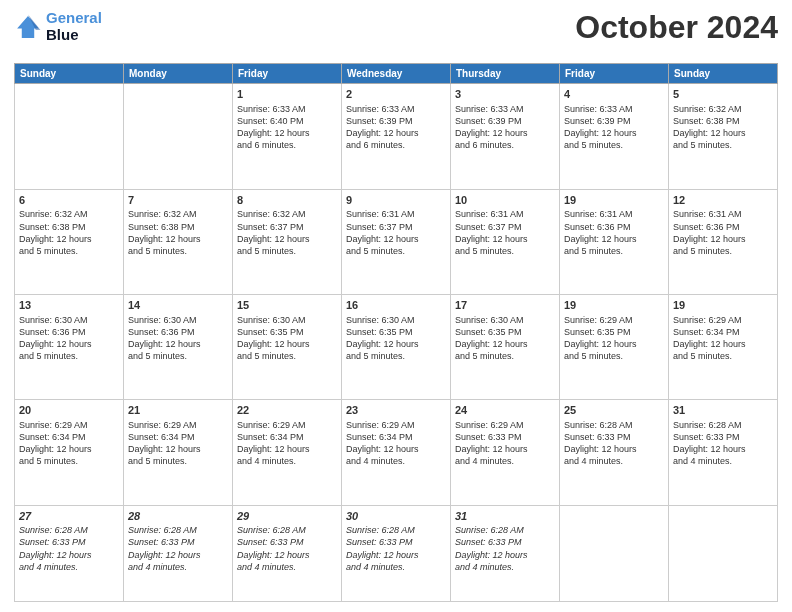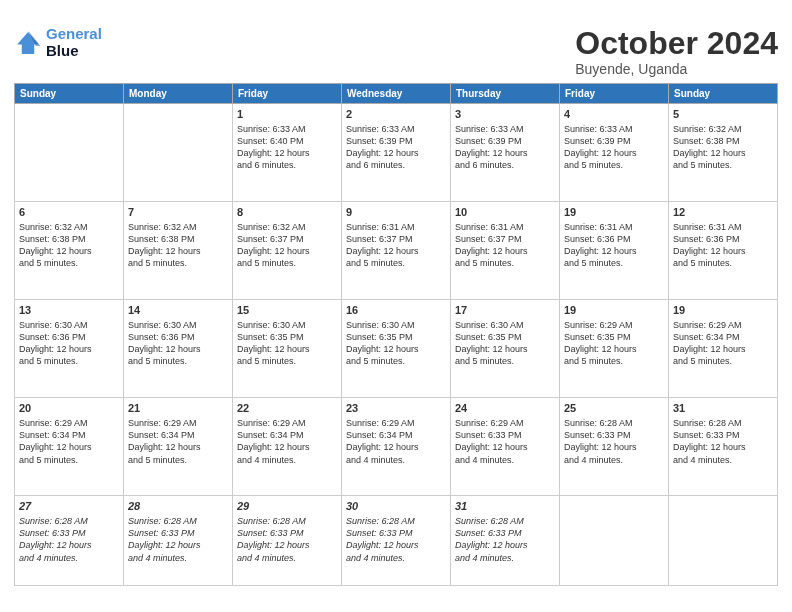--- a/index.html
+++ b/index.html
@@ -6,21 +6,21 @@
     body {
       font-family: Arial, sans-serif;
       background: #fff;
       width: 792px;
       height: 612px;
       overflow: hidden;
     }
     .page {
       width: 792px;
       height: 612px;
-      padding: 26px 14px;
+      padding: 10px 14px;
       display: flex;
       flex-direction: column;
     }
     .header {
       display: flex;
       justify-content: space-between;
       align-items: flex-start;
       margin-bottom: 6px;
     }
     .logo {
@@ -35,37 +35,38 @@
       line-height: 1.1;
     }
     .logo-text span {
       color: #4a90d9;
     }
     .logo-icon {
       width: 28px;
       height: 28px;
     }
     .title-block {
-      text-align: left;
+      text-align: center;
     }
     .main-title {
       font-size: 32px;
       font-weight: bold;
       color: #333;
       line-height: 1.1;
     }
     .subtitle {
       font-size: 14px;
       color: #555;
     }
     .calendar {
       flex: 1;
       border-collapse: collapse;
       width: 100%;
       font-size: 9.5px;
+      margin-top: 12px;
     }
     .calendar th {
       background-color: #2e74b8;
       color: #fff;
       text-align: left;
       padding: 4px 5px;
       font-size: 10px;
       font-weight: bold;
       border: 1px solid #aaa;
     }
@@ -108,21 +109,20 @@
         <polygon points="18,4 32,20 26,20 26,32 10,32 10,20 4,20" fill="#4a90d9"></polygon>
         <polygon points="18,2 34,22 28,22" fill="#2a5fa8" opacity="0.5"></polygon>
       </svg>
       <div class="logo-text">
         <div><span>General</span></div>
         <div style="color:#0f172a;">Blue</div>
       </div>
     </div>
     <div class="title-block">
       <div class="main-title">October 2024</div>
-      <div class="subtitle">Buyende, Uganda</div>
     </div>
   </div>
 
   <table class="calendar">
     <thead>
       <tr>
 
       <th>Sunday</th>
           <th>Monday</th>
           <th>Friday</th>

